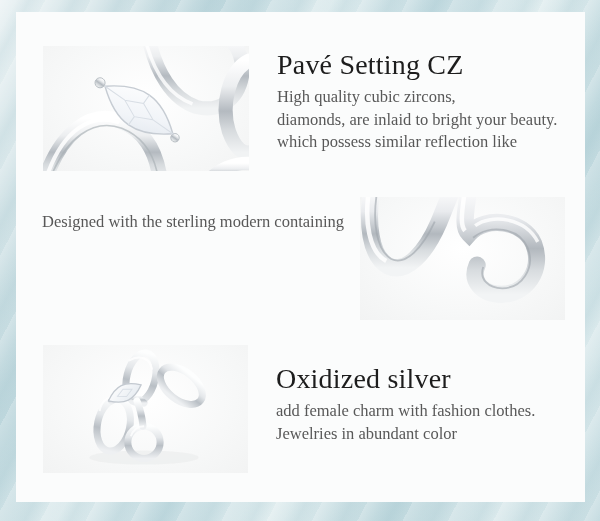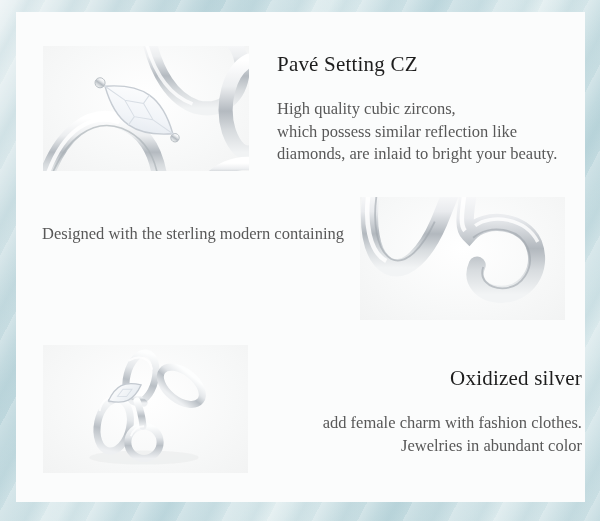--- a/index.html
+++ b/index.html
@@ -36,27 +36,27 @@
   }
   .imgframe svg { display:block; width:100%; height:100%; }
 
   .frame1 { left:27px;  top:34px;  width:206px; height:125px; }
   .frame2 { left:344px; top:185px; width:205px; height:123px; }
   .frame3 { left:27px;  top:333px; width:205px; height:128px; }
 
   .txt { position:absolute; }
   .txt1 { left:261px; top:39px;  width:306px; }
   .txt2 { left:26px;  top:191px; width:316px; }
-  .txt3 { left:260px; top:353px; width:306px;text-align:right; }
+  .txt3 { left:260px; top:353px; width:306px; }
 
   .sec-title {
-    font-size:21px; line-height:27px; color:#1d1d1d;
+    font-size:28px; line-height:27px; color:#1d1d1d;
     letter-spacing:0.2px; white-space:nowrap;
   }
-  .sec-body { margin-top:20px; }
+  .sec-body { margin-top:8px; }
   .sec-body .line {
     font-size:16.5px; line-height:22.5px; color:#585858; white-space:nowrap;
   }
 </style>
 </head>
 <body>
 
 <div class="stage">
   <div class="panel">
 
@@ -99,22 +99,22 @@
           <path d="M -41,0 Q -19,-18 0,-18 Q 19,-18 41,0 Q 19,18 0,18 Q -19,18 -41,0 Z" fill="url(#st1)" stroke="#c6ccd3" stroke-width="1.4"></path>
           <path d="M -17,0 L 0,-8 L 17,0 L 0,8 Z M -41,0 L -17,0 M 17,0 L 41,0 M 0,-18 L 0,-8 M 0,8 L 0,18" fill="none" stroke="#d8dee5" stroke-width="1"></path>
         </g>
       </svg>
     </div>
 
     <div class="txt txt1">
       <div class="sec-title">Pavé Setting CZ</div>
       <div class="sec-body">
         <div class="line">High quality cubic zircons,</div>
+        <div class="line">diamonds, are inlaid to bright your beauty.</div>
         <div class="line">which possess similar reflection like</div>
-        <div class="line">diamonds, are inlaid to bright your beauty.</div>
       </div>
     </div>
 
     <div class="txt txt2">
       <div class="sec-body">
         <div class="line">Designed with the sterling modern containing</div>
       </div>
     </div>
 
     <div class="imgframe frame2">

